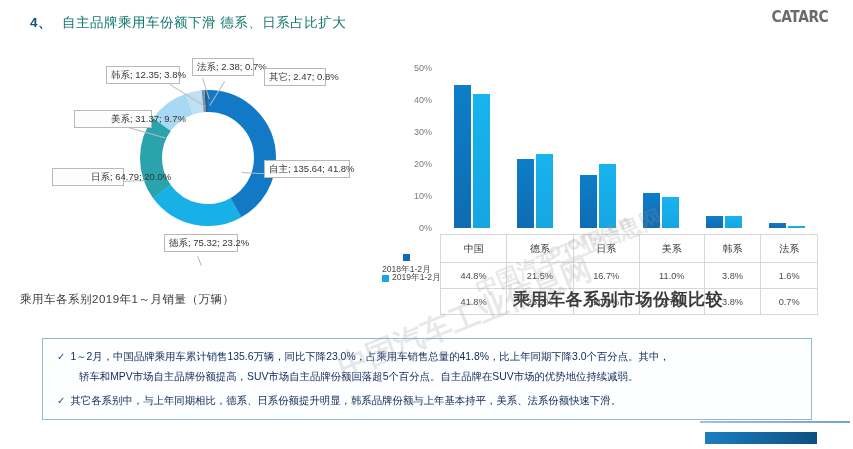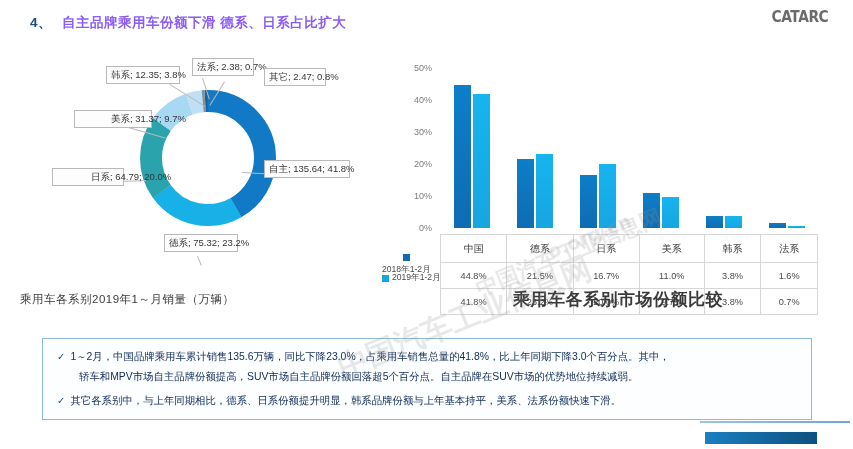--- a/index.html
+++ b/index.html
@@ -7,21 +7,21 @@
     width:853px;height:449px;
     background:#ffffff;
     font-family:"Liberation Sans","DejaVu Sans",sans-serif;
     overflow:hidden;position:relative;
   }
   .slide{position:absolute;left:0;top:0;width:853px;height:449px;background:#fff;}
 
   
   .header{position:absolute;left:0;top:0;width:853px;height:42px;}
   .title-num{position:absolute;left:30px;top:14px;font-size:13.5px;font-weight:bold;color:#11507f;letter-spacing:.5px;}
-  .title-txt{position:absolute;left:62px;top:14px;font-size:13.5px;font-weight:bold;color:#8b5cf6;letter-spacing:.5px;white-space:nowrap;}
+  .title-txt{position:absolute;left:62px;top:14px;font-size:13.5px;font-weight:normal;color:#0f766e;letter-spacing:.5px;white-space:nowrap;}
   .logo{position:absolute;right:10px;top:6px;width:86px;height:22px;
         display:flex;align-items:center;justify-content:center;}
   .logo span{font-size:15px;font-weight:bold;color:#6b6b6b;letter-spacing:-.5px;
              font-family:"DejaVu Sans",sans-serif;transform:scaleX(.92);}
 
   
   .donut-wrap{position:absolute;left:20px;top:48px;width:370px;height:270px;}
   .donut-svg{position:absolute;left:108px;top:30px;}
   .donut-cap{position:absolute;left:0;top:244px;width:370px;text-align:left;
              font-size:11.5px;color:#3a3a3a;letter-spacing:.5px;}

